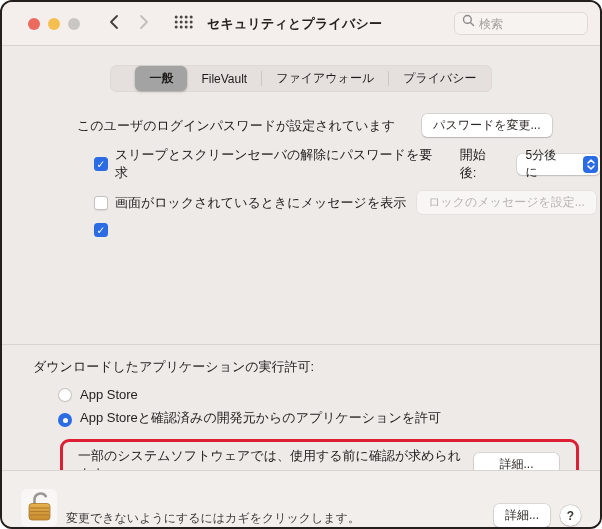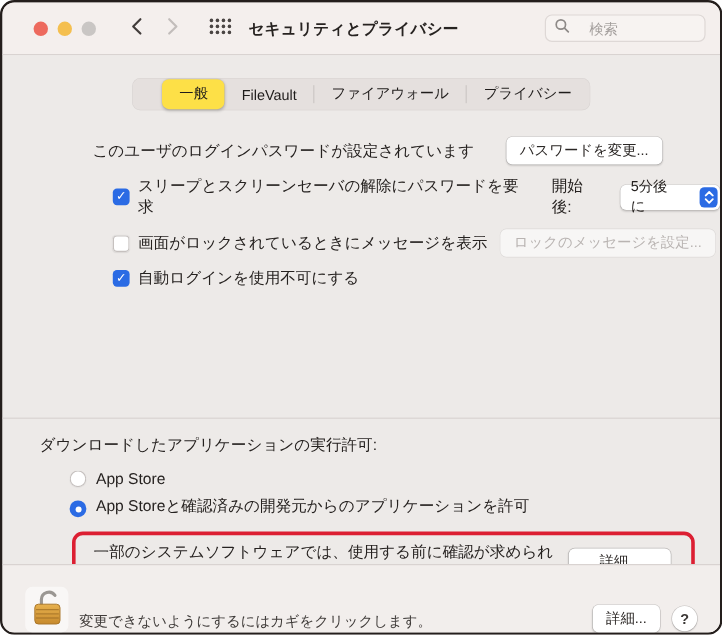--- a/index.html
+++ b/index.html
@@ -24,41 +24,41 @@
   .tl.gray{ background:#c9c6c4; }
   .navbtn{ background:none; border:none; margin-left:24px; height:24px; width:20px;
            display:flex; align-items:center; justify-content:center; cursor:default; }
   .navbtn.fwd{ margin-left:10px; }
   .gridbtn{ background:none; border:none; margin-left:20px; height:24px;
             display:flex; align-items:center; cursor:default; }
   .win-title{ font-size:13px; font-weight:700; color:#272321; margin-left:14px; letter-spacing:.2px; }
   .search{
     margin-left:auto; width:134px; height:23px; background:#f7f3f1;
     border:1px solid #ded8d6; border-radius:6px;
-    display:flex; align-items:center; padding:0 7px; gap:16px;
+    display:flex; padding:0 7px; gap:4px;
   }
   .search input{
     border:none; background:transparent; outline:none; width:90px;
     font-size:12px; color:#5c5856; font-family:inherit;
   }
   .search input::placeholder{ color:#a39e9c; }
 
   
   .content{ height:424px; background:#edeae8; position:relative; }
 
   .tabs-row{ display:flex; justify-content:center; padding-top:19px; }
   .seg{
     display:inline-flex; align-items:stretch; background:#e5e0de;
     border-radius:7px; padding:1px; box-shadow:inset 0 0 0 0.5px rgba(0,0,0,.06);
   }
   .seg .tab{
     font-size:12px; color:#1f1c1b; padding:4px 14px; border:none; background:transparent;
     border-radius:6px; cursor:default; font-family:inherit; white-space:nowrap;
   }
-  .seg .tab.selected{ background:#fde047; box-shadow:0 1px 2.5px rgba(0,0,0,.22), 0 0 0 0.5px rgba(0,0,0,.05); font-weight:400;margin-left:24px; }
+  .seg .tab.selected{ background:#a3a3a3; box-shadow:0 1px 2.5px rgba(0,0,0,.22), 0 0 0 0.5px rgba(0,0,0,.05); font-weight:700;margin-left:24px; }
   .seg .vdiv{ width:1px; background:#ccc7c5; margin:5px 0; }
 
   .rows{ margin-top:22px; padding-left:75px; font-size:13px; color:#262220; }
   .row{ display:flex; align-items:center; }
   .row.password{ gap:27px; }
   .row.indent{ margin-left:17px; margin-top:9px; gap:7px; }
 
   .btn{
     font-family:inherit; font-size:12px; color:#2b2725;
     background:#ffffff; border:none; border-radius:5px; padding:3px 11px;
@@ -230,21 +230,20 @@
       <div class="row indent">
         <span class="checkbox"></span>
         <span>画面がロックされているときにメッセージを表示</span>
         <button class="btn disabled" style="margin-left:4px;">ロックのメッセージを設定...</button>
       </div>
 
       <div class="row indent">
         <span class="checkbox checked">
             <span class="check">✓</span>
           </span>
-        <span>自動ログインを使用不可にする</span>
       </div>
     </div>
 
     <hr class="section-divider">
 
     <div class="downloads">
       <div class="dl-heading">ダウンロードしたアプリケーションの実行許可:</div>
       <div class="radio-row">
         <span class="radio"></span>
         <span>App Store</span>

